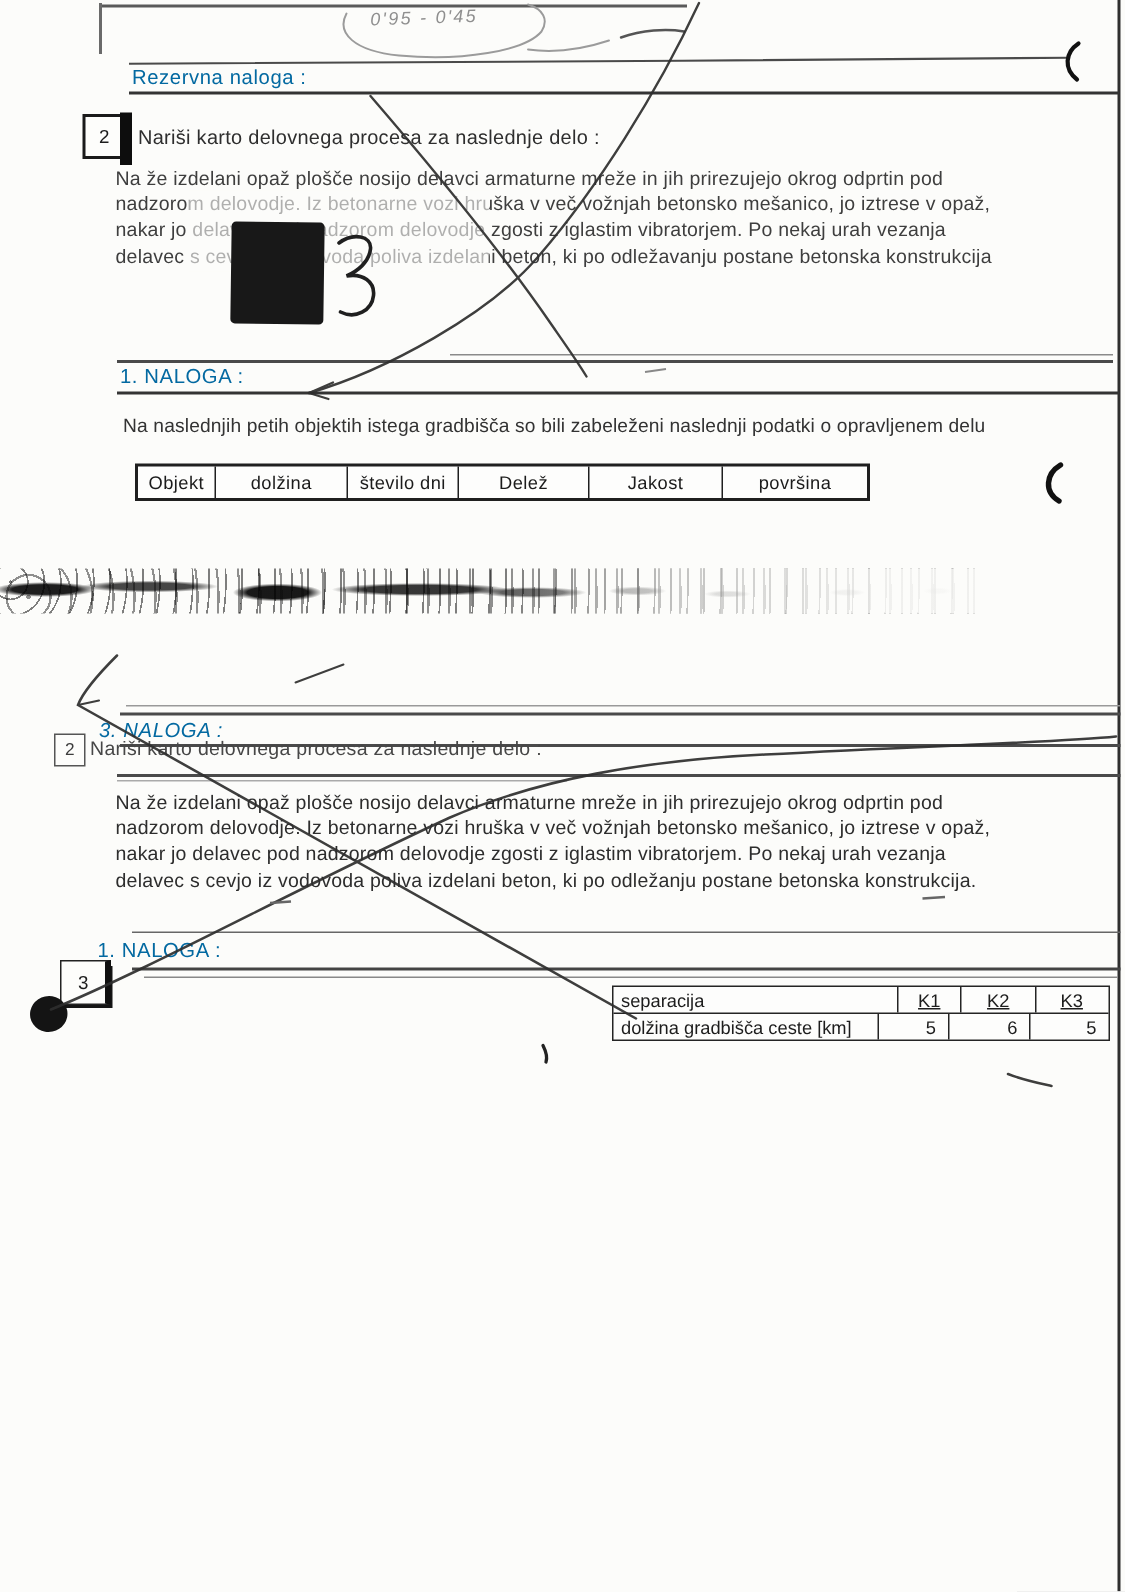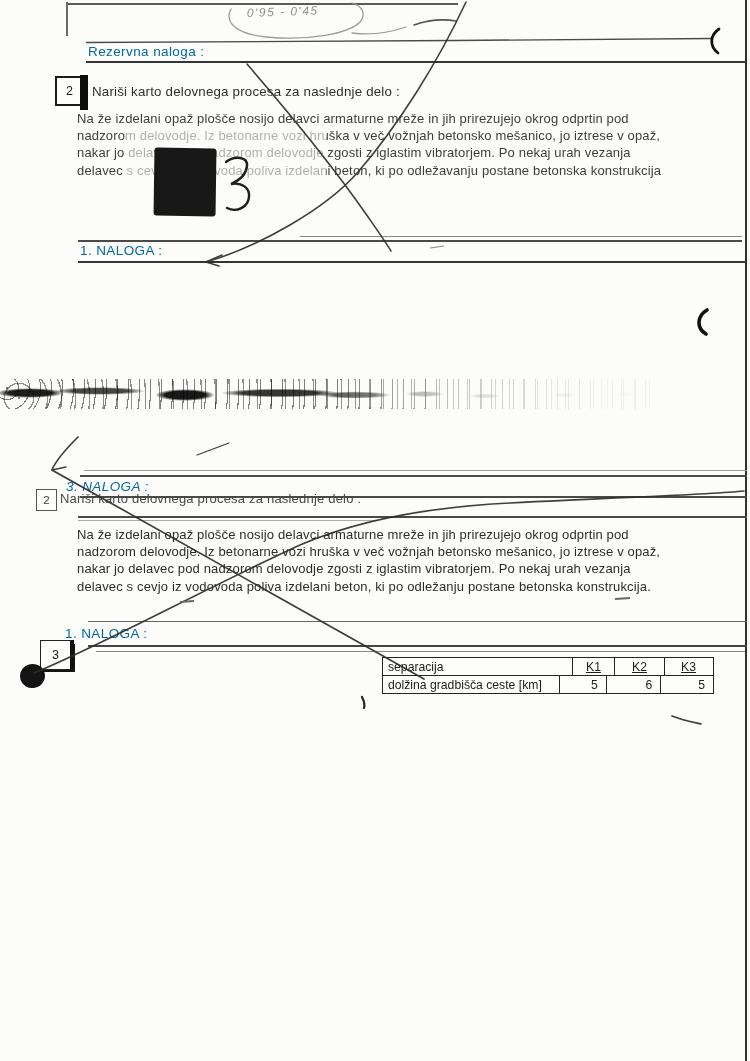--- a/index.html
+++ b/index.html
@@ -18,21 +18,21 @@
     position:absolute;background:#fdfdfb;color:#1c1c1c;
     display:flex;align-items:center;justify-content:center;
     font-size:12.5px;
   }
   .tbl{position:absolute;display:flex;border:2px solid #1f1f1f;background:#fdfdfc;}
   .tbl .cell{
     border-right:1.5px solid #1f1f1f;display:flex;align-items:center;justify-content:center;
     font-size:12.2px;color:#1b1b1b;letter-spacing:.3px;
   }
   .tbl .cell:last-child{border-right:none;}
-  .tbl2{position:absolute;border:1.7px solid #242424;background:#fdfdfc;font-size:12.2px;color:#1d1d1d;}
+  .tbl2{position:absolute;border:1.7px solid #242424;background:#fdfdfc;font-size:12.2px;color:#1d1d1d;margin-left:26px;}
   .tbl2 .row{display:flex;height:17px;}
   .tbl2 .row + .row{border-top:1.4px solid #242424;}
   .tbl2 .c{border-right:1.4px solid #242424;display:flex;align-items:center;overflow:hidden;}
   .tbl2 .c:last-child{border-right:none;}
   .tbl2 .lab{padding-left:5px;}
   .tbl2 .num{justify-content:flex-end;padding-right:8px;}
   .tbl2 .hd{justify-content:center;text-decoration:underline;}
   .fade-patch{position:absolute;background:rgba(252,252,250,.6);}
   .redaction{position:absolute;background:#181818;border-radius:3px;transform:rotate(.8deg);}
   .ink-dot{position:absolute;background:#141414;border-radius:50%;transform:rotate(-12deg);}
@@ -81,21 +81,30 @@
     </div>
 
   <div class="fade-patch" style="left:126px;top:127px;width:200px;height:54px;"></div>
   <div class="redaction" style="left:154px;top:148px;width:62px;height:68px;"></div>
 
   <div class="rule" style="left:300px;top:236px;width:442px;height:1px;background:#8a8a8a;"></div>
   <div class="rule" style="left:78px;top:240px;width:664px;height:1.5px;background:#4a4a4a;"></div>
   <div class="txt heading" style="left:80px;top:243px;">1. NALOGA :</div>
   <div class="rule" style="left:78px;top:261px;width:668px;height:2px;background:#343434;"></div>
 
+  <div class="txt" style="left:82px;top:276px;font-size:12.8px;color:#333;letter-spacing:.1px;">Na naslednjih petih objektih istega gradbišča so bili zabeleženi naslednji podatki o opravljenem delu</div>
 
+  <div class="tbl" style="left:90px;top:309px;height:21px;">
+    <div class="cell" style="width:51px;">Objekt</div>
+    <div class="cell" style="width:87px;">dolžina</div>
+    <div class="cell" style="width:73px;">število dni</div>
+    <div class="cell" style="width:86px;">Delež</div>
+    <div class="cell" style="width:88px;">Jakost</div>
+    <div class="cell" style="width:96px;">površina</div>
+  </div>
 
   <div class="smudge"></div>
 
   <div class="rule" style="left:84px;top:470px;width:663px;height:1px;background:#999;"></div>
   <div class="rule" style="left:80px;top:475px;width:667px;height:1.5px;background:#4a4a4a;"></div>
   <div class="txt heading" style="left:66px;top:479px;font-style:italic;">3. NALOGA :</div>
   <div class="rule" style="left:80px;top:496px;width:667px;height:1.5px;background:#4a4a4a;"></div>
 
   <div class="numbox" style="left:36px;top:489px;width:19px;height:20px;border:1.3px solid #555;font-size:11.5px;color:#3d3d3d;">
     <span>2</span>

